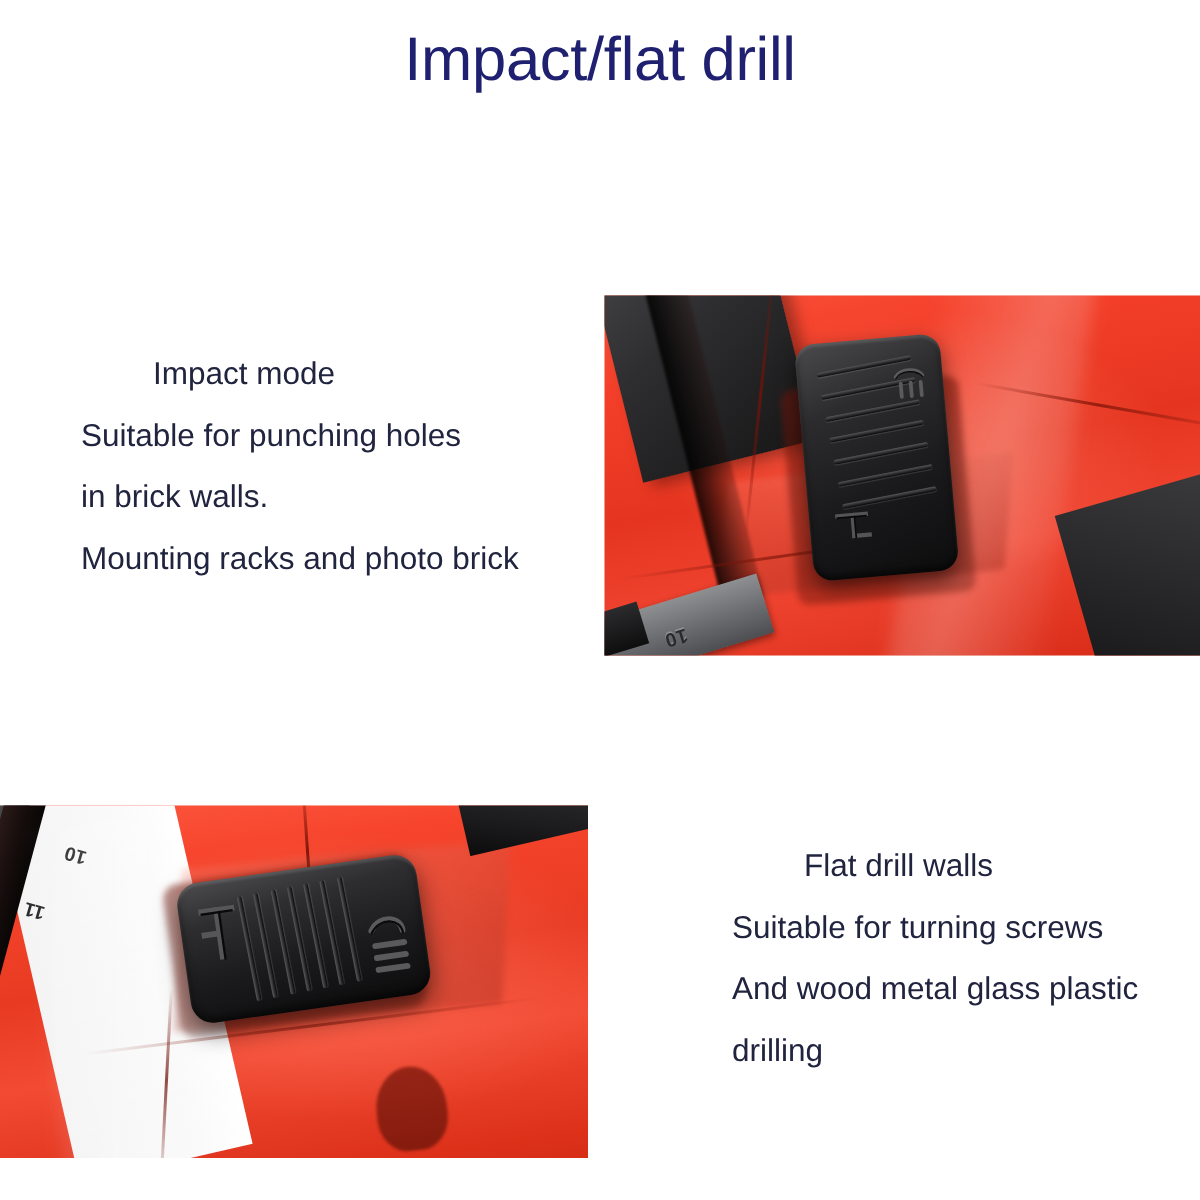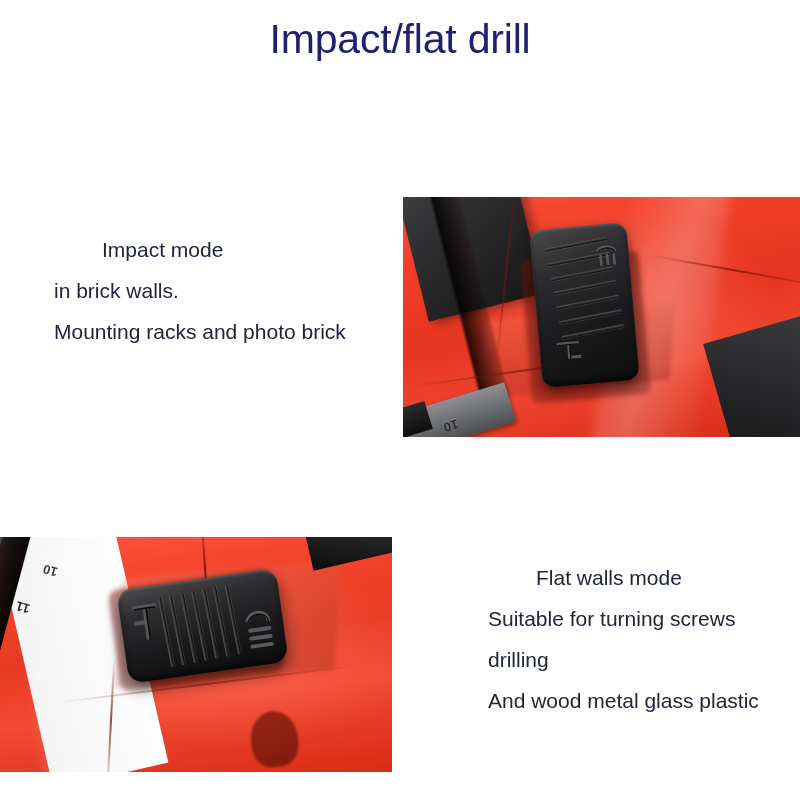--- a/index.html
+++ b/index.html
@@ -470,20 +470,21 @@
 <body>
 
 <div class="page">
 
   <div class="title-block">
     <span class="title-line">Impact/flat drill</span>
   </div>
 
   <div class="caption caption-impact">
     <span class="lead">Impact mode</span>
+    <span class="ln">Suitable for punching holes</span>
     <span class="ln">in brick walls.</span>
     <span class="ln">Mounting racks and photo brick</span>
   </div>
 
   <div class="photo photo-impact">
     <div class="ph-bg">
       <div class="pi-body"></div>
       <div class="pi-gloss"></div>
       <div class="pi-shelf"></div>
       <div class="pi-dark-top"></div>
@@ -590,19 +591,19 @@
             <g fill="none" stroke="#0a0a0b" stroke-width="1.3" stroke-linecap="round">
               <path d="M6 12.4 C12 3.4, 24 6.4, 24 14.4"></path>
             </g>
           </svg>
         </div>
       </div>
     </div>
   </div>
 
   <div class="caption caption-flat">
-    <span class="lead">Flat walls mode</span>
+    <span class="lead">Flat drill walls</span>
     <span class="ln">Suitable for turning screws</span>
+    <span class="ln">And wood metal glass plastic</span>
     <span class="ln">drilling</span>
-    <span class="ln">And wood metal glass plastic</span>
   </div>
 
 </div>
 
 </body></html>

